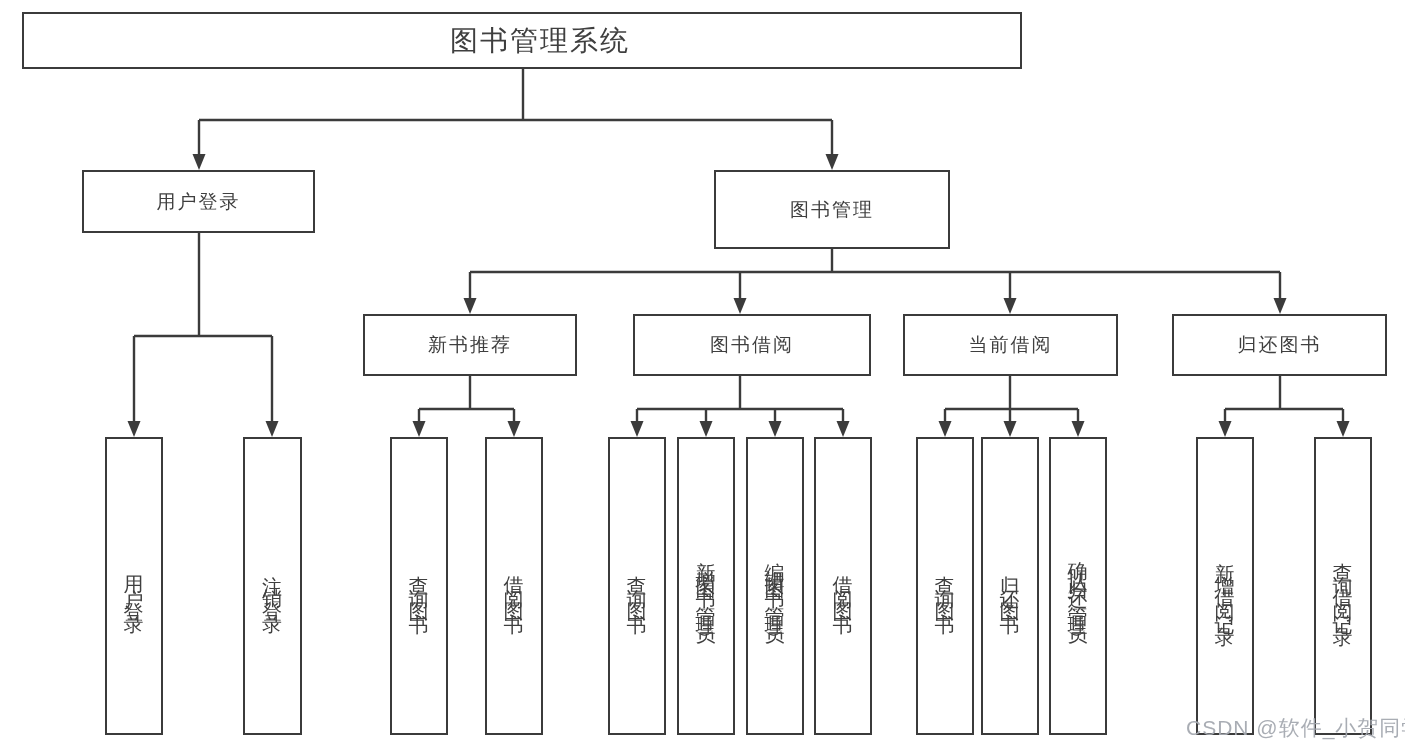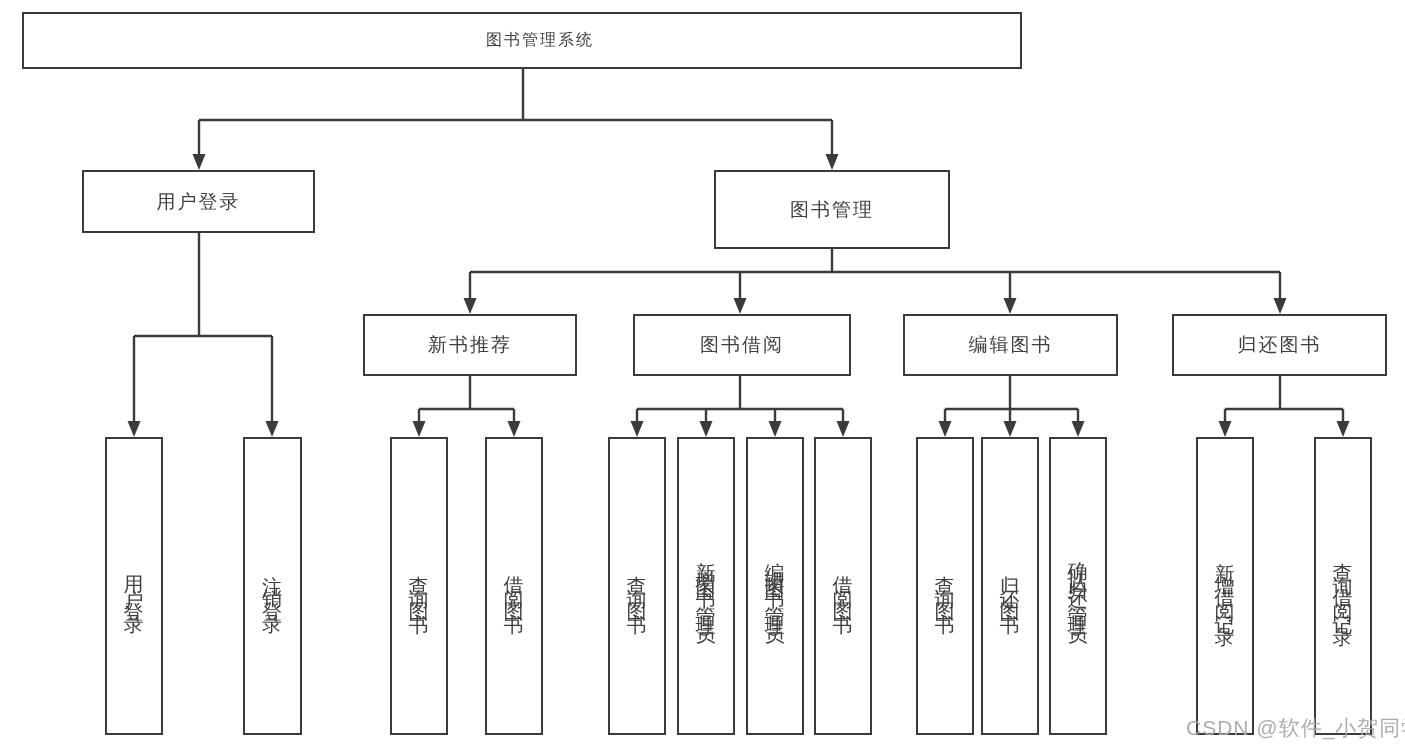--- a/index.html
+++ b/index.html
@@ -30,21 +30,21 @@
     align-items: center;
     justify-content: center;
     color: #3f3f3f;
     z-index: 2;
   }
   .node.h {
     font-size: 19px;
     letter-spacing: 2px;
   }
   .node.root {
-    font-size: 16px;
+    font-size: 28px;
     letter-spacing: 2px;
     padding-left: 36px;
   }
   .leaf span {
     writing-mode: vertical-rl;
     text-orientation: mixed;
     font-size: 20px;
     letter-spacing: 13px;
     line-height: 1;
     white-space: nowrap;
@@ -107,25 +107,25 @@
   <div class="node h" style="left:82px;top:170px;width:233px;height:63px">
     <span>用户登录</span>
   </div>
   <div class="node h" style="left:714px;top:170px;width:236px;height:79px">
     <span>图书管理</span>
   </div>
 
   <div class="node h" style="left:363px;top:314px;width:214px;height:62px">
     <span>新书推荐</span>
   </div>
-  <div class="node h" style="left:633px;top:314px;width:218px;height:62px">
+  <div class="node h" style="left:633px;top:314px;width:238px;height:62px">
     <span>图书借阅</span>
   </div>
   <div class="node h" style="left:903px;top:314px;width:215px;height:62px">
-    <span>编辑图书</span>
+    <span>当前借阅</span>
   </div>
   <div class="node h" style="left:1172px;top:314px;width:215px;height:62px">
     <span>归还图书</span>
   </div>
 
   <div class="node leaf" style="left:105px;top:437px;width:58px;height:298px">
     <span>用户登录</span>
   </div>
   <div class="node leaf" style="left:243px;top:437px;width:59px;height:298px">
     <span>注销登录</span>

